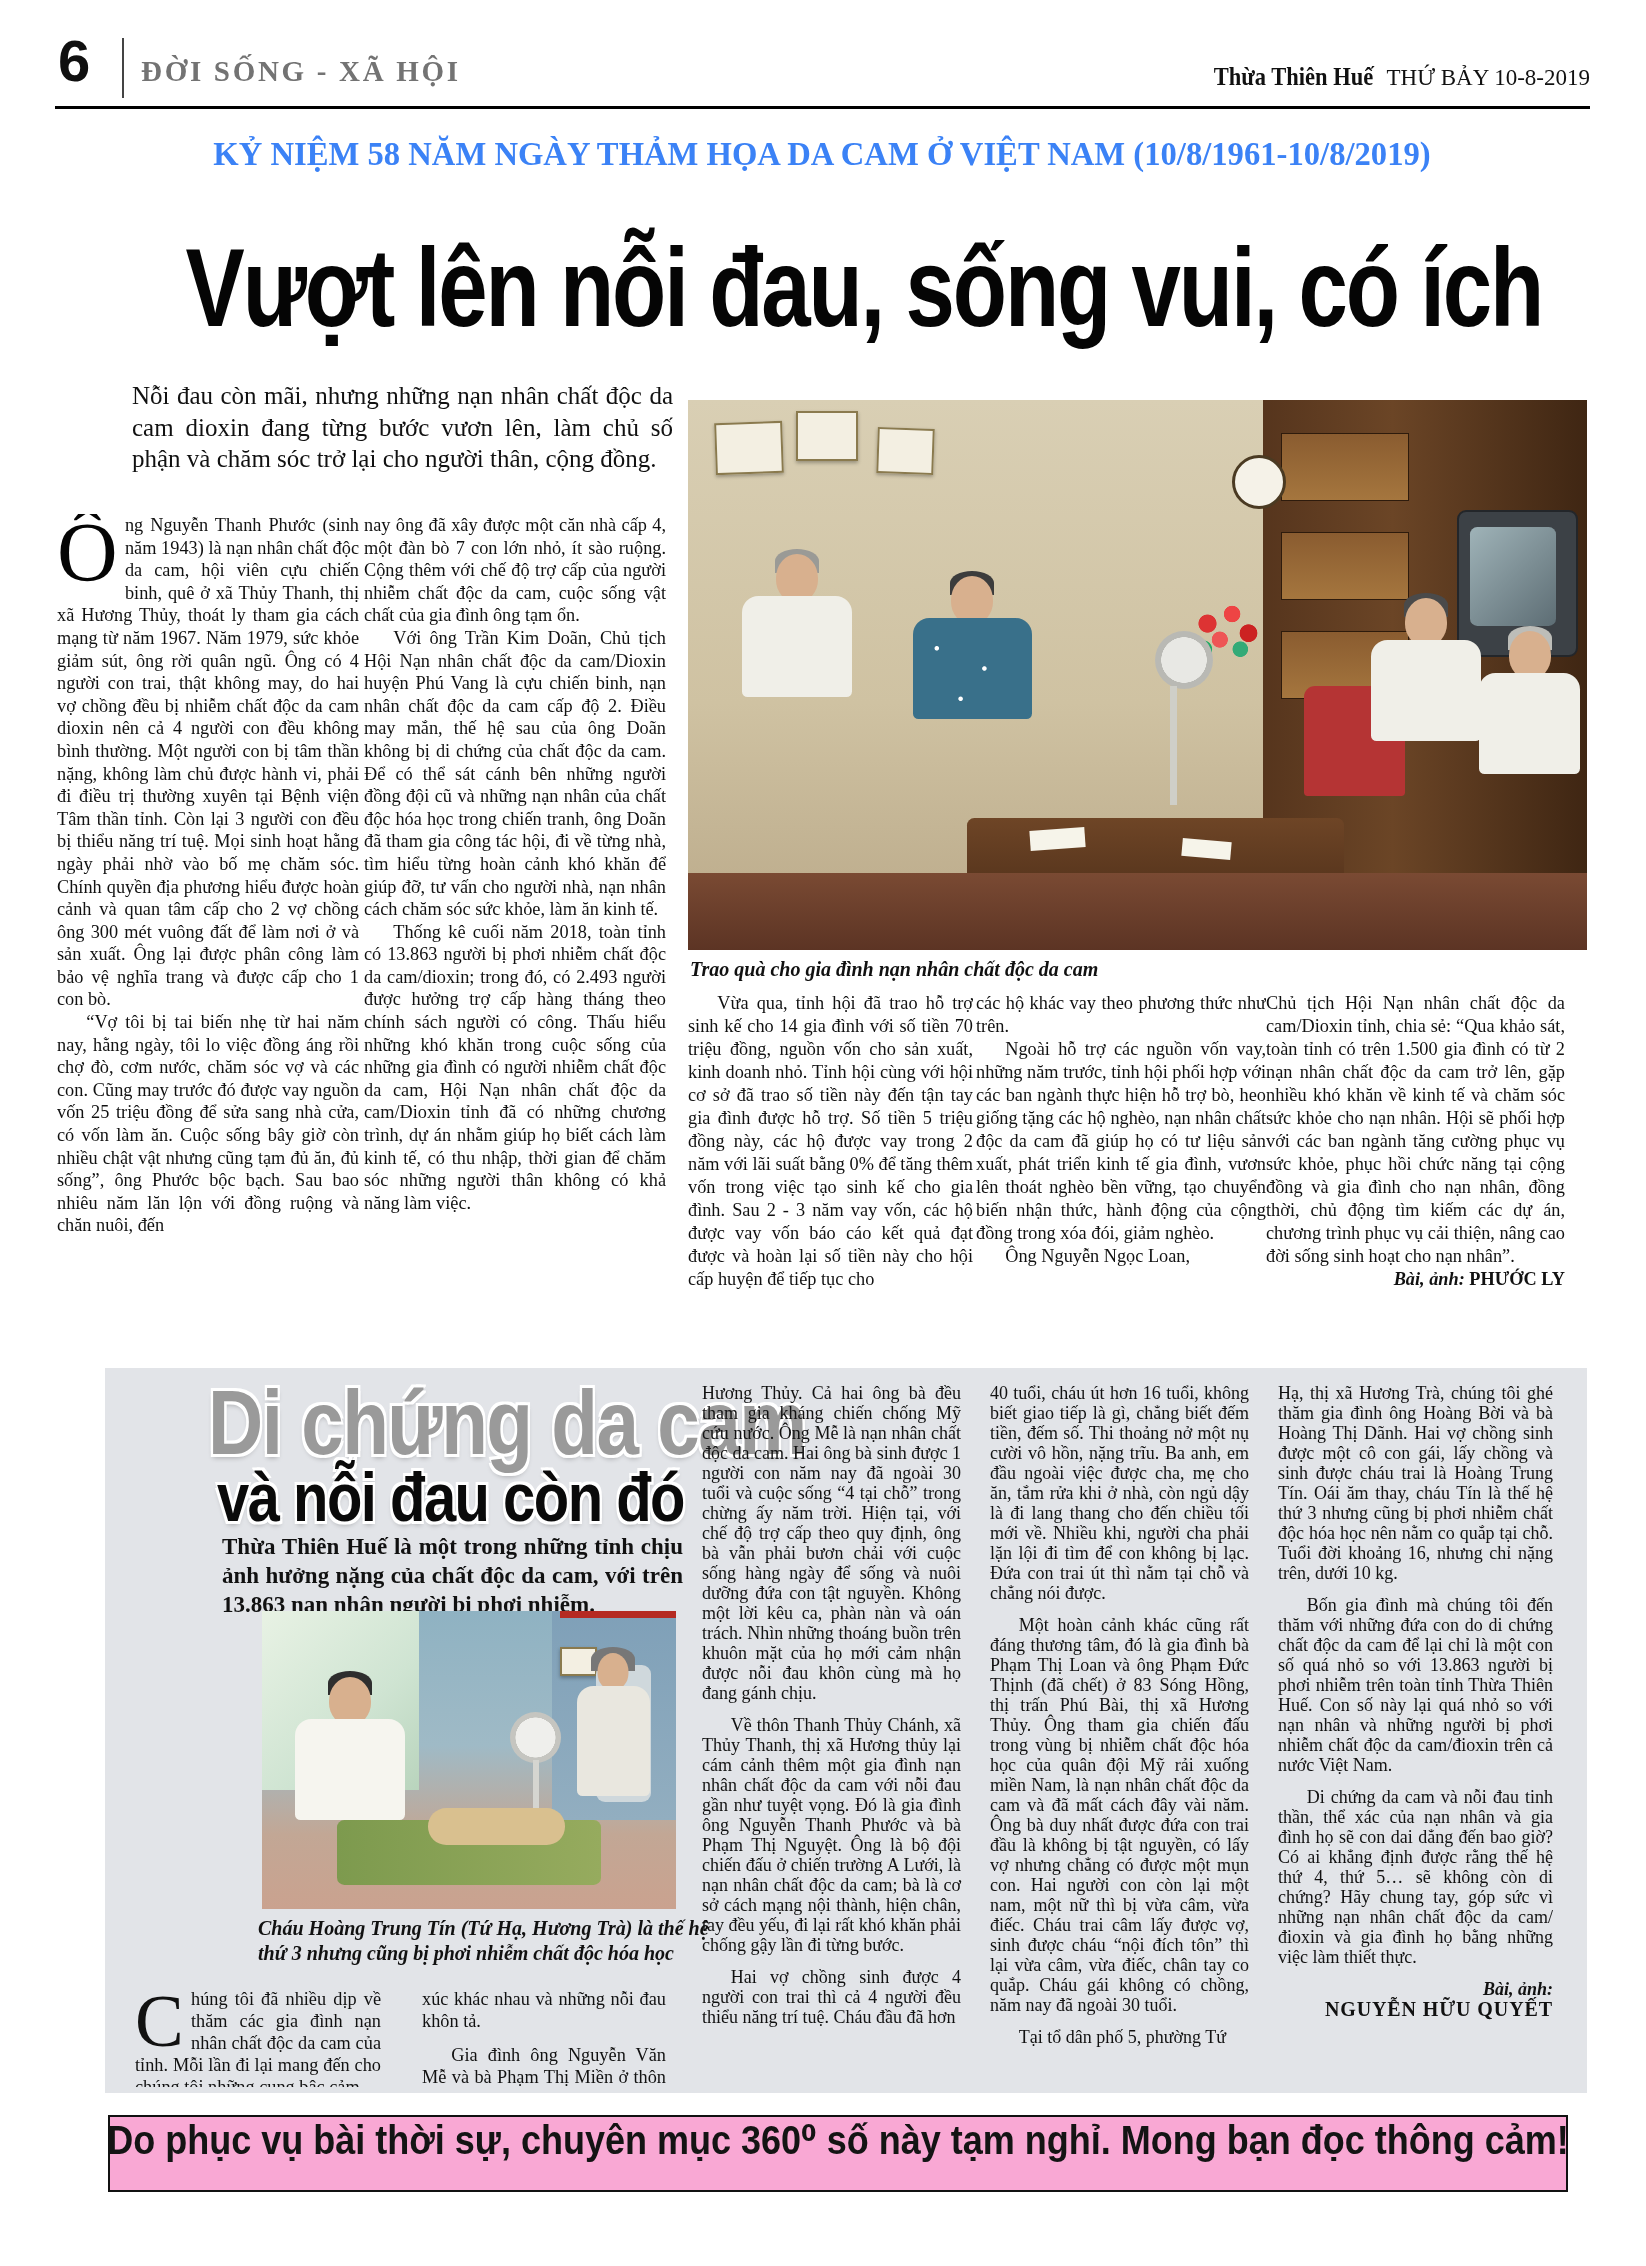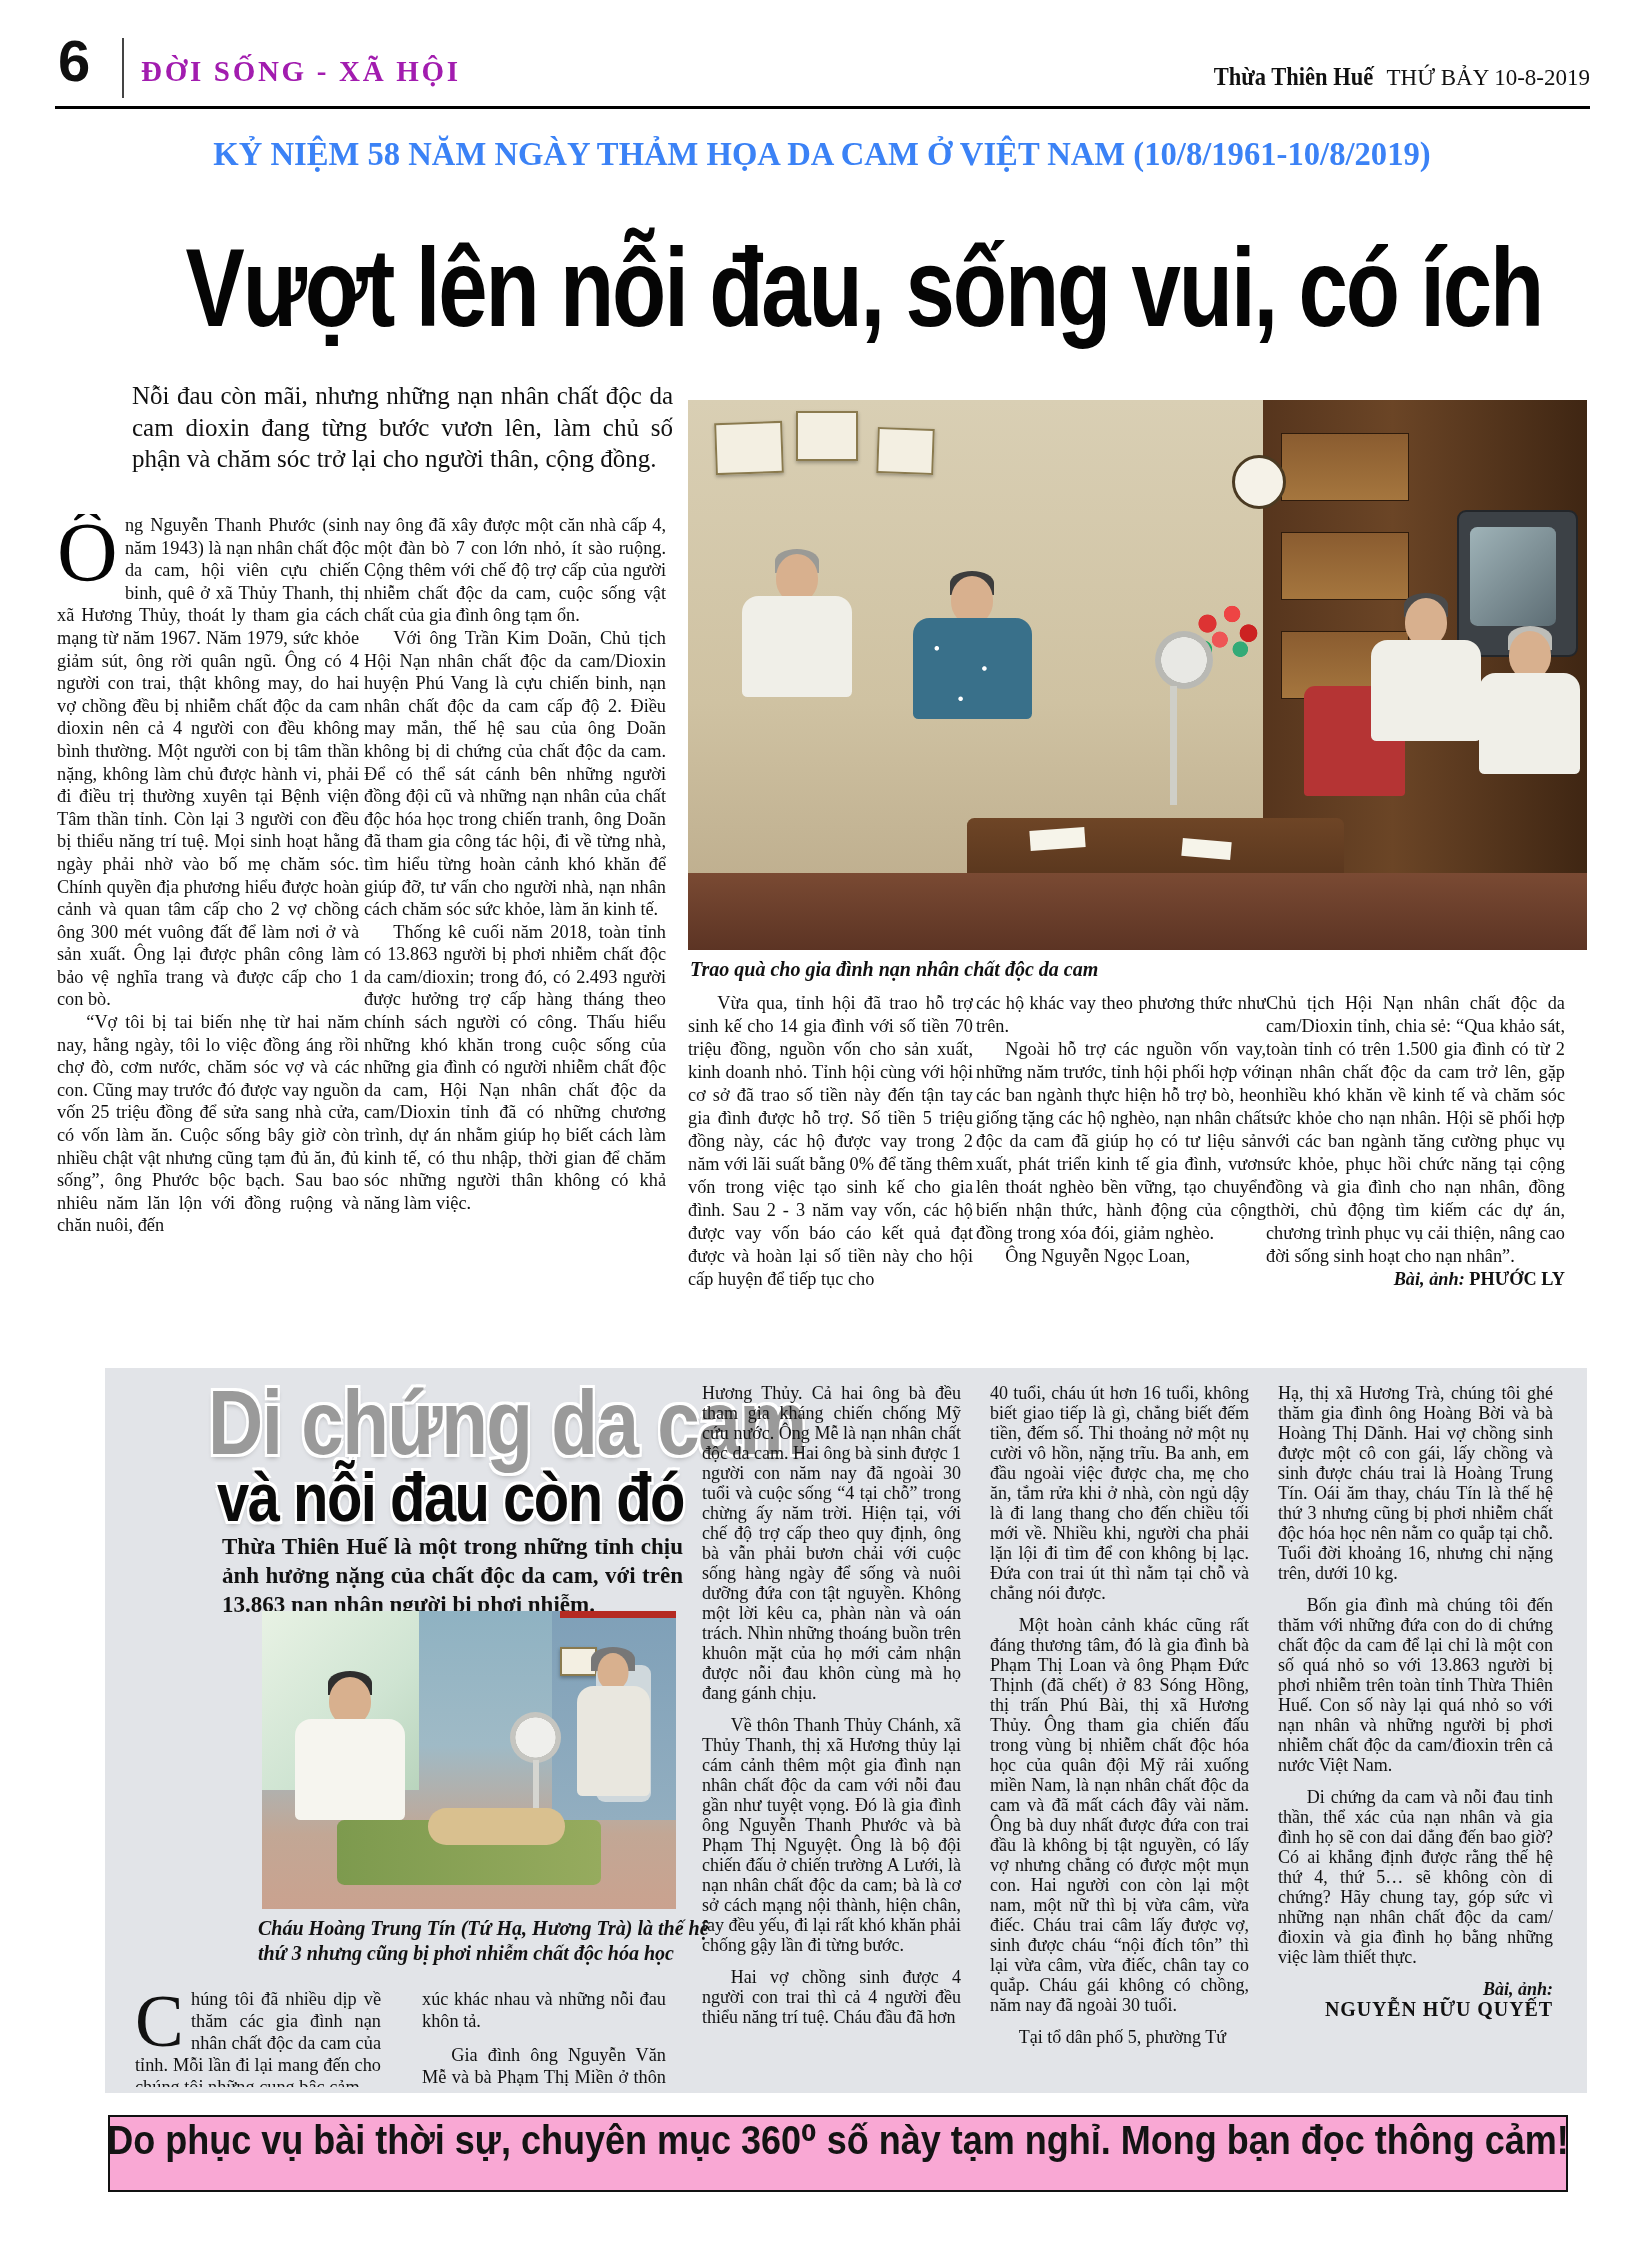--- a/index.html
+++ b/index.html
@@ -4,21 +4,21 @@
 <style>
   html,body{margin:0;padding:0;background:#888;}
   #page{position:relative;width:1647px;height:2267px;background:#ffffff;margin:0 auto;overflow:hidden;
         font-family:"Liberation Serif","DejaVu Serif",serif;color:#111;}
   .abs{position:absolute;}
 
   
   .page-num{left:58px;top:27.4px;font-family:"Liberation Sans","DejaVu Sans",sans-serif;
             font-size:58px;font-weight:bold;color:#101010;}
   .head-divider{left:122px;top:38px;width:1.8px;height:60px;background:#444;}
-  .section-title{left:141px;top:55px;font-size:29px;letter-spacing:2.7px;font-weight:600;color:#a21caf;}
+  .section-title{left:141px;top:55px;font-size:29px;letter-spacing:2.7px;font-weight:600;color:#737373;}
   .masthead-wrap{right:57px;top:62px;white-space:nowrap;}
   .masthead{display:inline-block;font-weight:bold;font-size:25.6px;transform:scaleX(0.88);transform-origin:right;
             letter-spacing:0;}
   .issue-date{display:inline-block;font-size:23px;margin-left:12.8px;}
   .head-rule{left:55px;top:106px;width:1535px;height:2.7px;background:#000;}
 
   
   .kicker{left:55px;top:135px;width:1535px;text-align:center;font-weight:bold;font-size:34px;
           color:#3b82f6;}
   .kicker-inner{display:inline-block;transform:scaleX(0.96);white-space:nowrap;}

